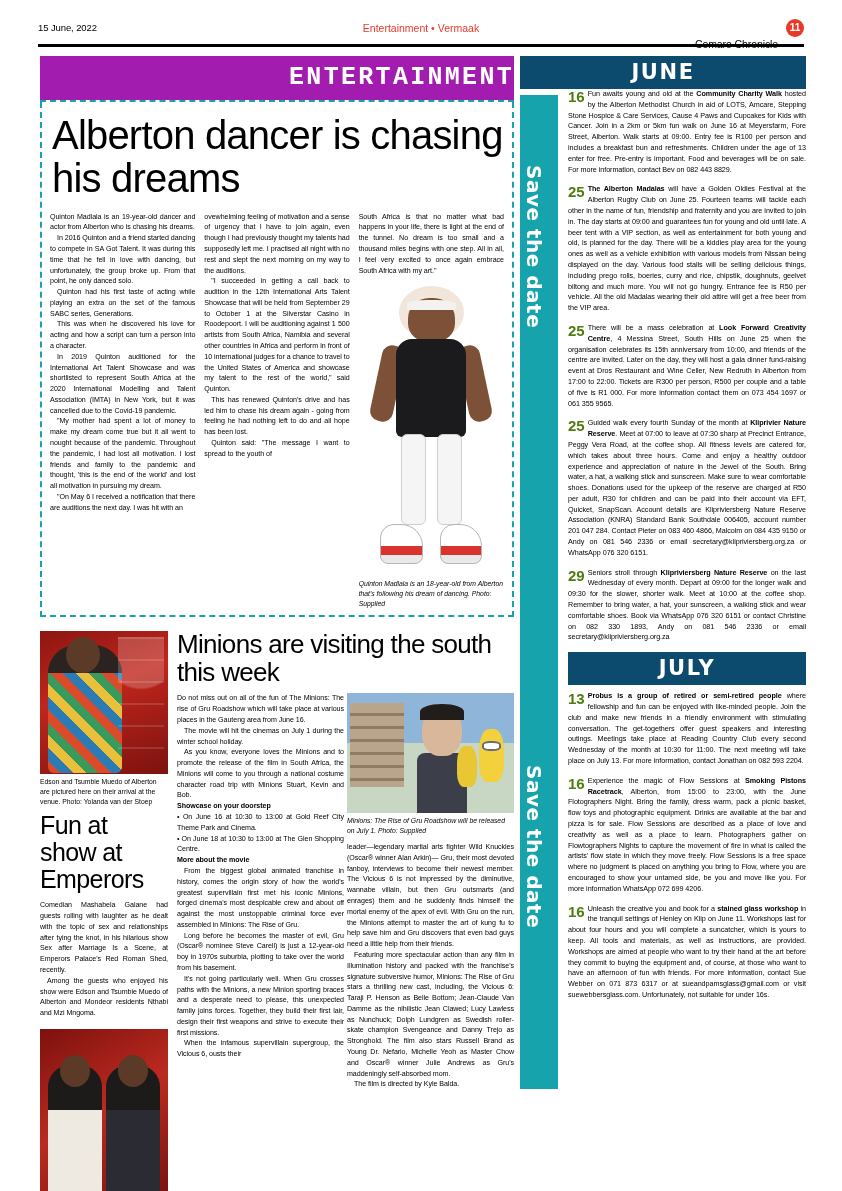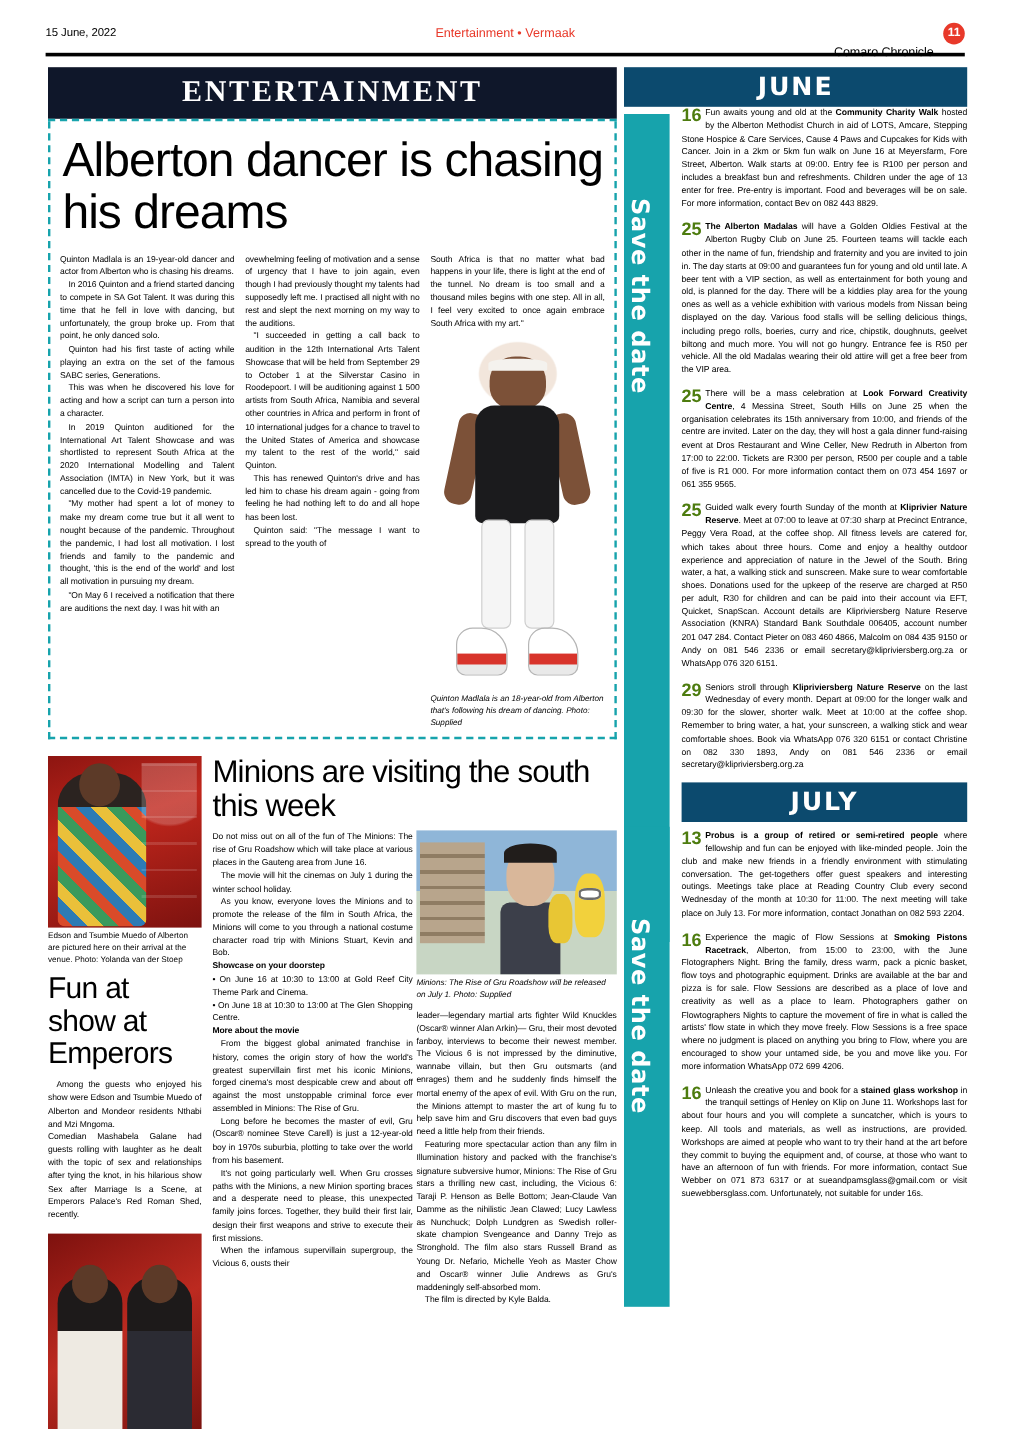--- a/index.html
+++ b/index.html
@@ -67,28 +67,28 @@
   
   .main-col {
     position: absolute;
     left: 40px;
     top: 56px;
     width: 474px;
     height: 1120px;
   }
 
   .section-banner {
-    background: #0f172a;
+    background: #a21caf;
     color: #fff;
-    text-align: center;
+    text-align: right;
     font-weight: bold;
     font-size: 25px;
     letter-spacing: 2.3px;
     padding: 7px 0 8px 0;
-    font-family: Liberation Serif, serif;
+    font-family: Liberation Mono, monospace;
   }
 
   .lead-box {
     border: 2px dashed #17a3ac;
     border-top: none;
     padding: 8px 8px 6px 8px;
     margin-top: 2px;
     position: relative;
   }
   .lead-box::before {
@@ -424,22 +424,22 @@
 
     <div class="left-photo-col">
       <div class="photo-awards">
         <div class="pa-person"></div>
         <div class="pa-head"></div>
       </div>
       <div class="caption">Edson and Tsumbie Muedo of Alberton are pictured here on their arrival at the venue. Photo: Yolanda van der Stoep</div>
 
       <h2 class="sub-headline-2">Fun at show at Emperors</h2>
 
+      <p class="body">Comedian Mashabela Galane had guests rolling with laughter as he dealt with the topic of sex and relationships after tying the knot, in his hilarious show Sex after Marriage Is a Scene, at Emperors Palace's Red Roman Shed, recently.</p>
       <p class="body indent">Among the guests who enjoyed his show were Edson and Tsumbie Muedo of Alberton and Mondeor residents Nthabi and Mzi Mngoma.</p>
-      <p class="body">Comedian Mashabela Galane had guests rolling with laughter as he dealt with the topic of sex and relationships after tying the knot, in his hilarious show Sex after Marriage Is a Scene, at Emperors Palace's Red Roman Shed, recently.</p>
 
       <div class="photo-group">
         <div class="pg-p1"></div>
         <div class="pg-p2"></div>
         <div class="pg-h1"></div>
         <div class="pg-h2"></div>
       </div>
 
     </div>
 

